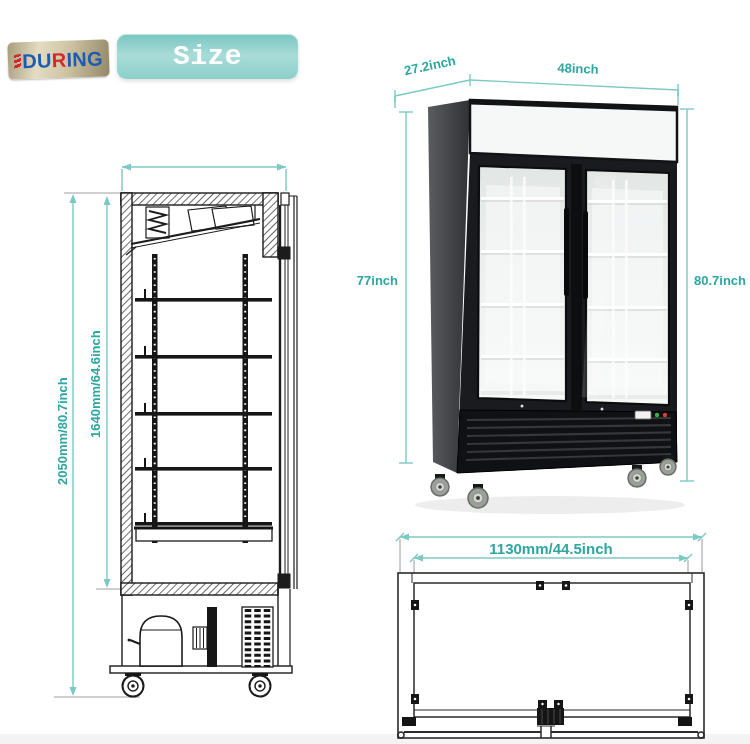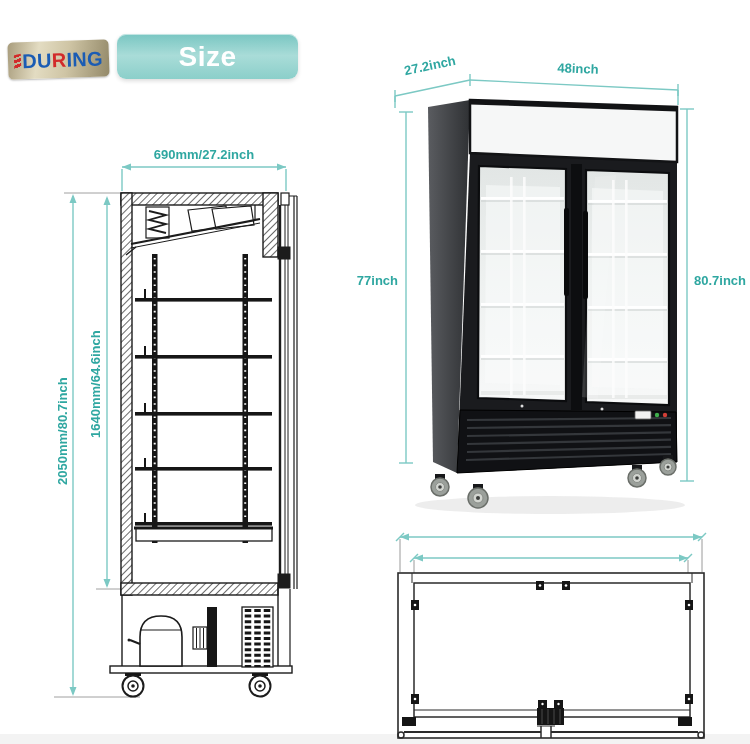--- a/index.html
+++ b/index.html
@@ -14,21 +14,21 @@
   .logo-text{font-weight:800;font-size:20px;letter-spacing:.3px;display:flex;align-items:center;line-height:1;}
   .lg-blue{color:#1b5cb4;} .lg-red{color:#d22a2a;}
   .logo-mark{width:7px;height:14px;margin-right:1px;border-radius:1px;
         background:repeating-linear-gradient(172deg,#d22a2a 0 3px,rgba(0,0,0,0) 3px 5.2px);
         transform:skewY(-10deg);}
   
   .size-badge{position:absolute;left:117px;top:34px;width:181px;height:45px;border-radius:9px;
         background:linear-gradient(180deg,#79c6c2 0%,#a9dcd8 48%,#8bcfca 100%);
         box-shadow:inset 0 1px 0 rgba(255,255,255,.55),0 2px 4px rgba(0,0,0,.14);
         display:flex;align-items:center;justify-content:center;
-        color:#fff;font-size:28px;font-weight:700;letter-spacing:.5px;}
+        color:#fff;font-size:28px;font-weight:700;letter-spacing:.5px;font-family:Liberation Mono, monospace;}
   
   .dim{position:absolute;color:#2fa7a1;font-weight:700;line-height:1.1;white-space:nowrap;}
   .d13{font-size:13px;} .d15{font-size:15px;}
   .vert{width:160px;text-align:center;transform:rotate(-90deg);}
   #lbl-690{left:104px;top:148px;width:200px;text-align:center;}
   #lbl-2050{left:-17px;top:424px;}
   #lbl-1640{left:16px;top:377px;}
   #lbl-27{left:385px;top:59px;width:90px;text-align:center;transform:rotate(-12deg);}
   #lbl-48{left:538px;top:62px;width:80px;text-align:center;transform:rotate(2deg);}
   #lbl-77{left:318px;top:274px;width:80px;text-align:right;}
@@ -356,21 +356,21 @@
       <line x1="14" y1="212" x2="151" y2="212" stroke-width="1.8"></line>
       <line x1="161" y1="212" x2="308" y2="212" stroke-width="1.8"></line>
       <line x1="151" y1="206" x2="151" y2="218" stroke-width="1.5"></line>
       <line x1="161" y1="206" x2="161" y2="218" stroke-width="1.5"></line>
       <line x1="147" y1="206" x2="165" y2="206" stroke-width="1"></line>
       <circle cx="11" cy="215" r="3" stroke-width="1.5"></circle>
       <circle cx="311" cy="215" r="3" stroke-width="1.5"></circle>
     </g>
   </svg>
 
-  <div class="dim d13" id="lbl-690">690mm/27.2inch</div>
   <div class="dim d13 vert" id="lbl-2050">2050mm/80.7inch</div>
   <div class="dim d13 vert" id="lbl-1640">1640mm/64.6inch</div>
   <div class="dim d13" id="lbl-27">27.2inch</div>
   <div class="dim d13" id="lbl-48">48inch</div>
   <div class="dim d13" id="lbl-77">77inch</div>
   <div class="dim d13" id="lbl-807">80.7inch</div>
+  <div class="dim d15" id="lbl-1130">1130mm/44.5inch</div>
 
 </div>
 
 </body></html>

